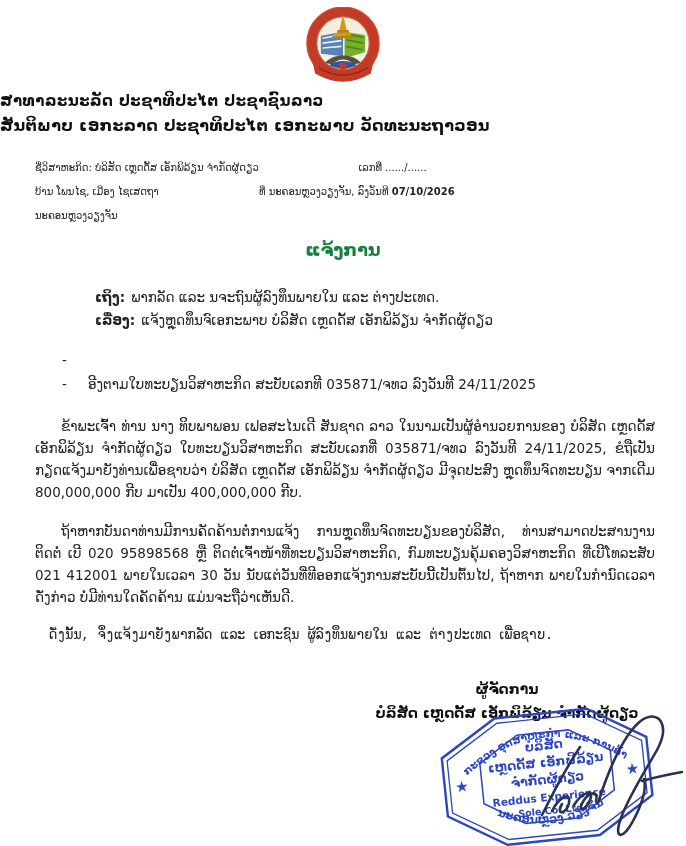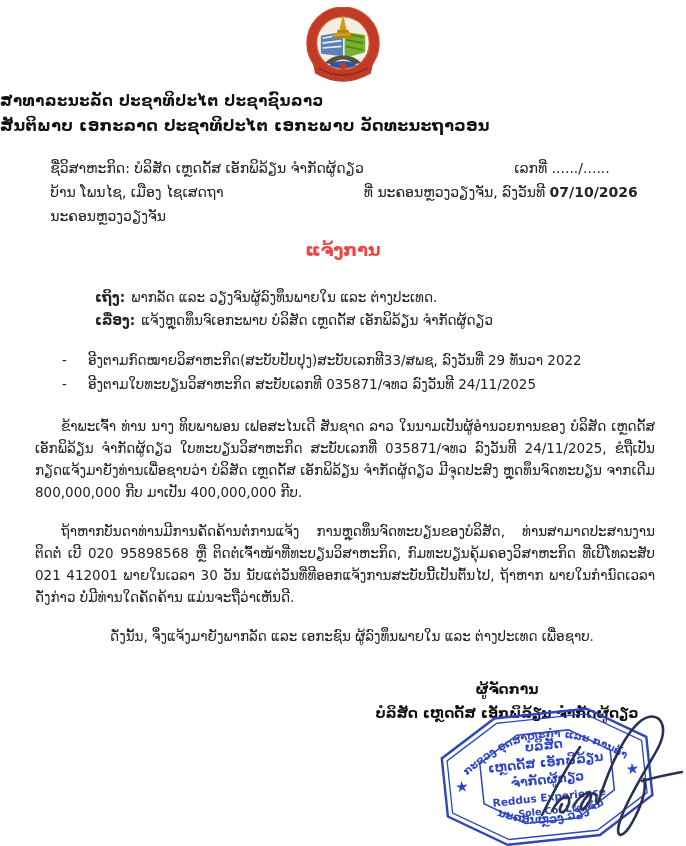--- a/index.html
+++ b/index.html
@@ -9,36 +9,36 @@
     margin:0 auto;
     background:#ffffff;
     font-family:"DejaVu Sans",sans-serif;
     color:#232323;
     overflow:hidden;
   }
   .emblem-wrap{display:flex;justify-content:center;padding-top:7px;}
   .hdr{ font-weight:bold;color:#101010;}
   .hdr-1{font-size:15px;margin-top:7px;letter-spacing:.5px;}
   .hdr-2{font-size:16px;margin-top:6px;letter-spacing:.3px;}
-  .meta-row{display:flex;justify-content:center;margin:21px 33px 0 35px;font-size:14px;}
+  .meta-row{display:flex;justify-content:flex-start;margin:21px 33px 0 35px;font-size:10px;}
   .meta-left div{line-height:24px;}
   .meta-right{text-align:right;line-height:24px;}
   .meta-right .refno{padding-right:28px;}
   .bold{font-weight:bold;}
-  .doc-title{text-align:center;font-weight:bold;font-size:17.5px;margin-top:12px;color:#ef4444;}
+  .doc-title{text-align:center;font-weight:bold;font-size:17.5px;margin-top:12px;color:#15803d;}
   .to-block{margin:26px 40px 0 95px;font-size:13.5px;line-height:23px;}
   .to-line .lbl{font-weight:bold;margin-right:6px;}
   .refs{margin:16px 40px 0 62px;font-size:13.5px;line-height:24px;}
   .ref-line{display:flex;}
   .ref-line .dash{width:26px;flex:none;}
   .paras{margin:0 31px 0 35px;font-size:13.5px;line-height:22px;text-align:justify;}
   .paras p{margin:0;}
   .p1{margin-top:19px !important;text-indent:26px;}
   .p2{margin-top:17px !important;text-indent:26px;}
-  .p3{margin-top:17px !important;text-indent:14px;text-align:center;}
+  .p3{margin-top:17px !important;text-indent:14px;text-align:left;font-family:Liberation Mono, monospace;}
   .sig-block{margin:30px 14px 0 auto;width:330px;text-align:center;font-weight:bold;font-size:14px;line-height:24px;color:#101010;}
   .stamp-wrap{position:absolute;left:428px;top:704px;width:252px;height:142px;}
   .stamp-svg{transform:rotate(-6deg);}
   .sign-wrap{position:absolute;left:532px;top:693px;width:156px;height:152px;pointer-events:none;}
   svg text{font-family:"DejaVu Sans",sans-serif;}
 </style>
 </head>
 <body>
 
 <div class="page">
@@ -86,31 +86,30 @@
     <div class="meta-right">
       <div class="refno">ເລກທີ່ ....../......</div>
       <div><span>ທີ່ ນະຄອນຫຼວງວຽງຈັນ, ລົງວັນທີ </span><span class="bold">07/10/2026</span></div>
     </div>
   </div>
 
   <div class="doc-title">ແຈ້ງການ</div>
 
   <div class="to-block">
     <div class="to-line">
-      <span class="lbl">ເຖິງ:</span><span>ພາກລັດ ແລະ ວຽງຈົນຜູ້ລົງທຶນພາຍໃນ ແລະ ຕ່າງປະເທດ.</span>
+      <span class="lbl">ເຖິງ:</span><span>ພາກລັດ ແລະ ນຈະຖົນຜູ້ລົງທຶນພາຍໃນ ແລະ ຕ່າງປະເທດ.</span>
     </div>
     <div class="to-line">
       <span class="lbl">ເລື່ອງ:</span><span>ແຈ້ງຫຼຸດທຶນຈົເອກະພາບ ບໍລິສັດ ເຫຼດດັ້ສ ເອັກພິລ້ຽນ ຈຳກັດຜູ້ດຽວ</span>
     </div>
   </div>
 
   <div class="refs">
     <div class="ref-line">
       <span class="dash">-</span>
-      <span>ອີງຕາມກົດໝາຍວິສາຫະກິດ(ສະບັບປັບປຸງ)ສະບັບເລກທີ33/ສພຊ, ລົງວັນທີ່ 29 ທັນວາ 2022</span>
     </div>
     <div class="ref-line">
       <span class="dash">-</span>
       <span>ອີງຕາມໃບທະບຽນວິສາຫະກິດ ສະບັບເລກທີ 035871/ຈທວ ລົງວັນທີ 24/11/2025</span>
     </div>
   </div>
 
   <div class="paras">
     <p class="p1">ຂ້າພະເຈົ້າ ທ່ານ ນາງ ທິບພາພອນ ເຟອສະໄນເດີ  ສັນຊາດ ລາວ ໃນນາມເປັນຜູ້ອຳນວຍການຂອງ ບໍລິສັດ ເຫຼດດັ້ສ ເອັກພິລ້ຽນ ຈຳກັດຜູ້ດຽວ ໃບທະບຽນວິສາຫະກິດ ສະບັບເລກທີ່ 035871/ຈທວ ລົງວັນທີ 24/11/2025, ຂໍຖືເປັນກຽດແຈ້ງມາຍັງທ່ານເພື່ອຊາບວ່າ ບໍລິສັດ ເຫຼດດັ້ສ ເອັກພິລ້ຽນ ຈຳກັດຜູ້ດຽວ ມີຈຸດປະສົງ ຫຼຸດທຶນຈົດທະບຽນ ຈາກເດີມ 800,000,000 ກີບ ມາເປັນ 400,000,000 ກີບ.</p>
     <p class="p2">ຖ້າຫາກບັນດາທ່ານມີການຄັດຄ້ານຕໍ່ການແຈ້ງ ການຫຼຸດທຶນຈົດທະບຽນຂອງບໍລິສັດ, ທ່ານສາມາດປະສານງານຕິດຕໍ່ ເບີ 020 95898568 ຫຼື ຕິດຕໍ່ເຈົ້າໜ້າທີ່ທະບຽນວິສາຫະກິດ, ກົມທະບຽນຄຸ້ມຄອງວິສາຫະກິດ ທີ່ເບີໂທລະສັບ 021 412001 ພາຍໃນເວລາ 30 ວັນ ນັບແຕ່ວັນທີ່ທີອອກແຈ້ງການສະບັບນີ້ເປັນຕົ້ນໄປ, ຖ້າຫາກ ພາຍໃນກຳນົດເວລາດັ່ງກ່າວ ບໍ່ມີທ່ານໃດຄັດຄ້ານ ແມ່ນຈະຖືວ່າເຫັນດີ.</p>

